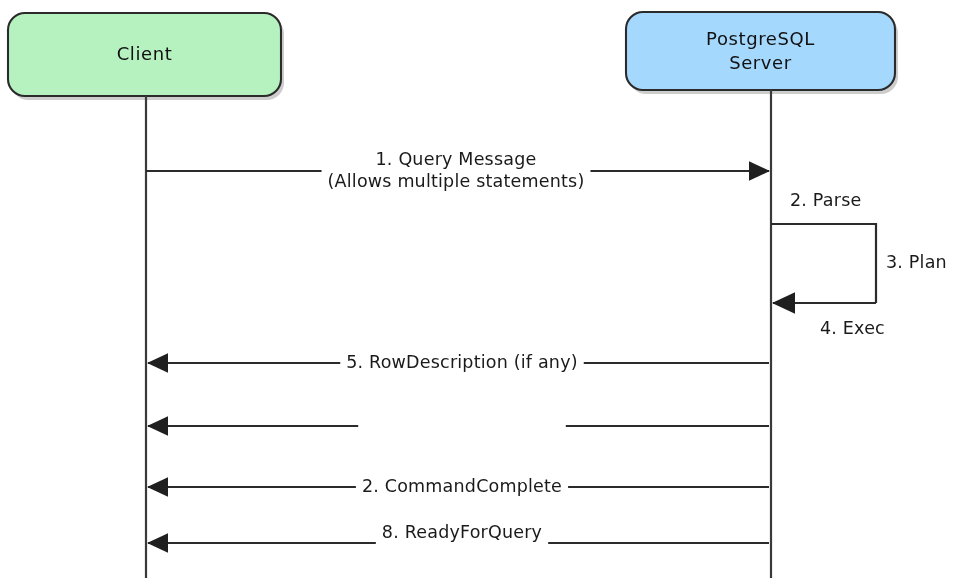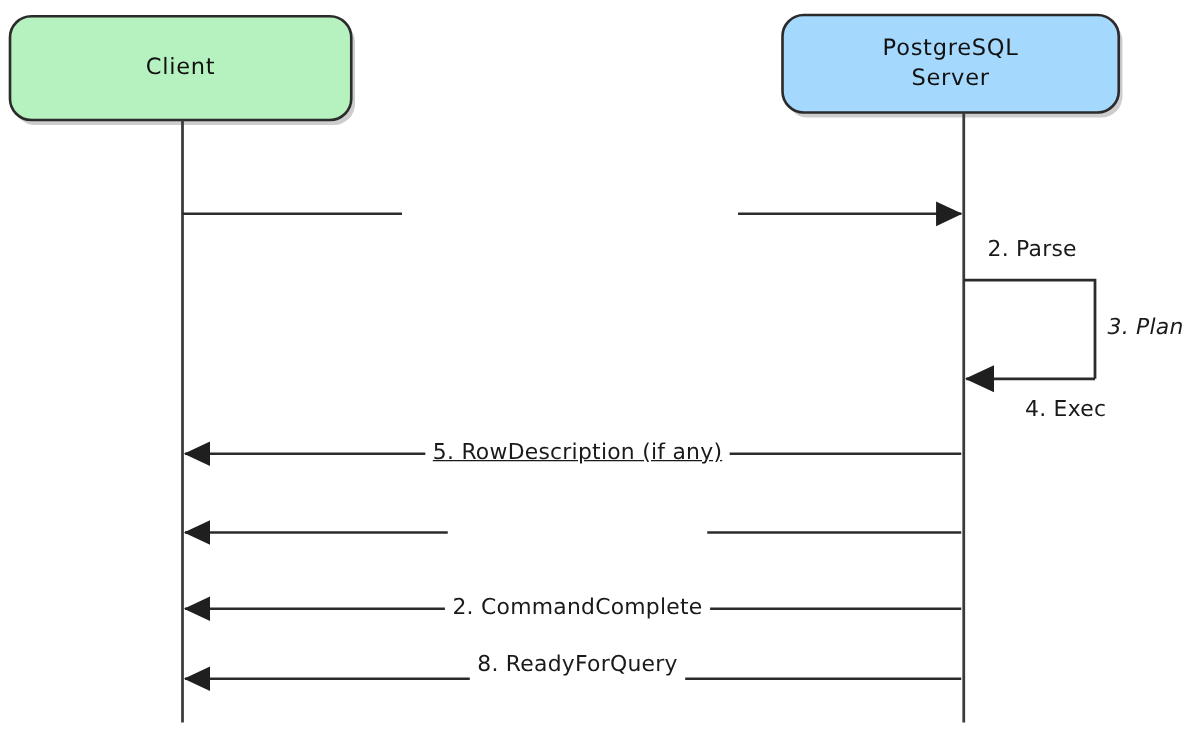--- a/index.html
+++ b/index.html
@@ -110,27 +110,31 @@
 
   <div class="actor-label" id="actor-label-server" style="left:626px; top:12px; width:269px; height:78px;">
     <span>PostgreSQL</span>
     <span>Server</span>
   </div>
 
   <div class="actor-label" id="actor-label-client" style="left:8px; top:13px; width:273px; height:83px;">
     <span>Client</span>
   </div>
 
+  <div class="lbl msg-label" id="msg-label-1" style="left:456px; top:148px;">
+    <span>1. Query Message</span>
+    <span class="line2">(Allows multiple statements)</span>
+  </div>
 
-  <div class="lbl msg-label" id="msg-label-5" style="left:462px; top:351px;text-decoration:underline;">5. RowDescription (if any)</div>
+  <div class="lbl msg-label" id="msg-label-5" style="left:462px; top:351px;">5. RowDescription (if any)</div>
 
 
   <div class="lbl msg-label" id="msg-label-7" style="left:462px; top:475px;">2. CommandComplete</div>
 
   <div class="lbl msg-label" id="msg-label-8" style="left:462px; top:521px;">8. ReadyForQuery</div>
 
   <div class="lbl plain-label" id="self-loop-label-parse" style="left:790px; top:189px;">2. Parse</div>
 
-  <div class="lbl plain-label" id="self-loop-label-plan" style="left:886px; top:251px;font-style:italic;">3. Plan</div>
+  <div class="lbl plain-label" id="self-loop-label-plan" style="left:886px; top:251px;">3. Plan</div>
 
   <div class="lbl plain-label" id="self-loop-label-exec" style="left:790px; top:317px;margin-left:30px;">4. Exec</div>
 
 </div>
 
 </body></html>

